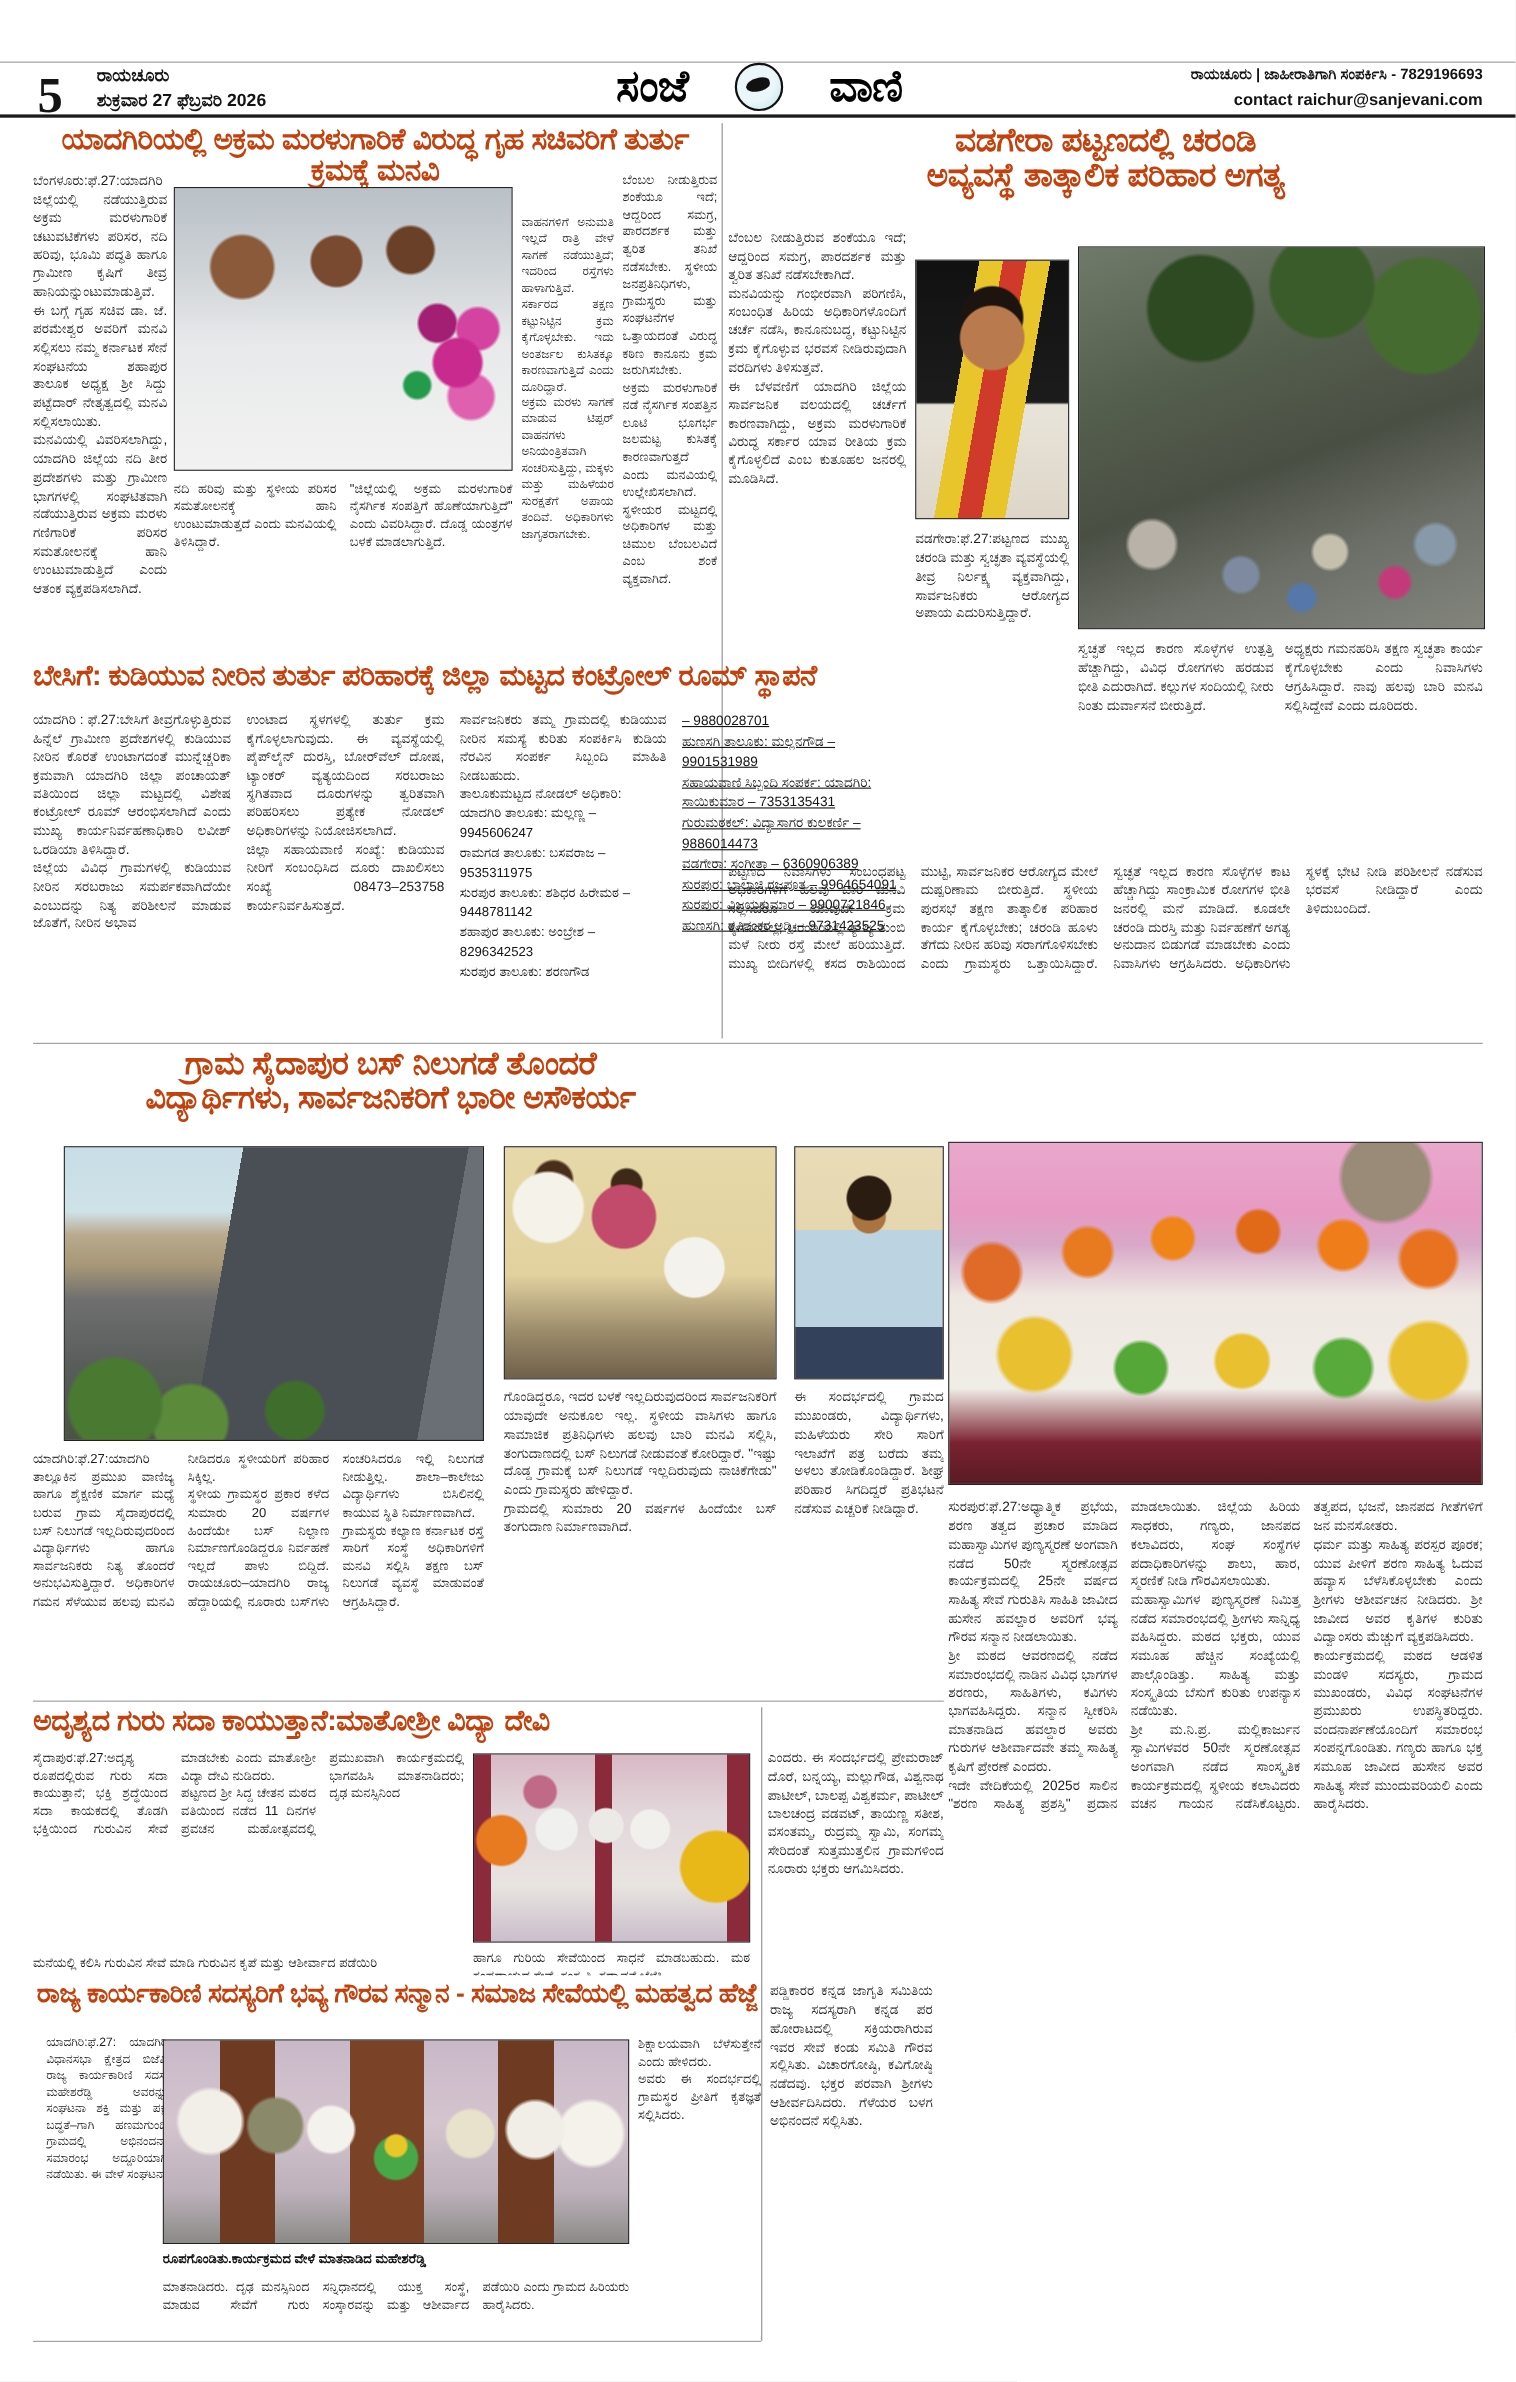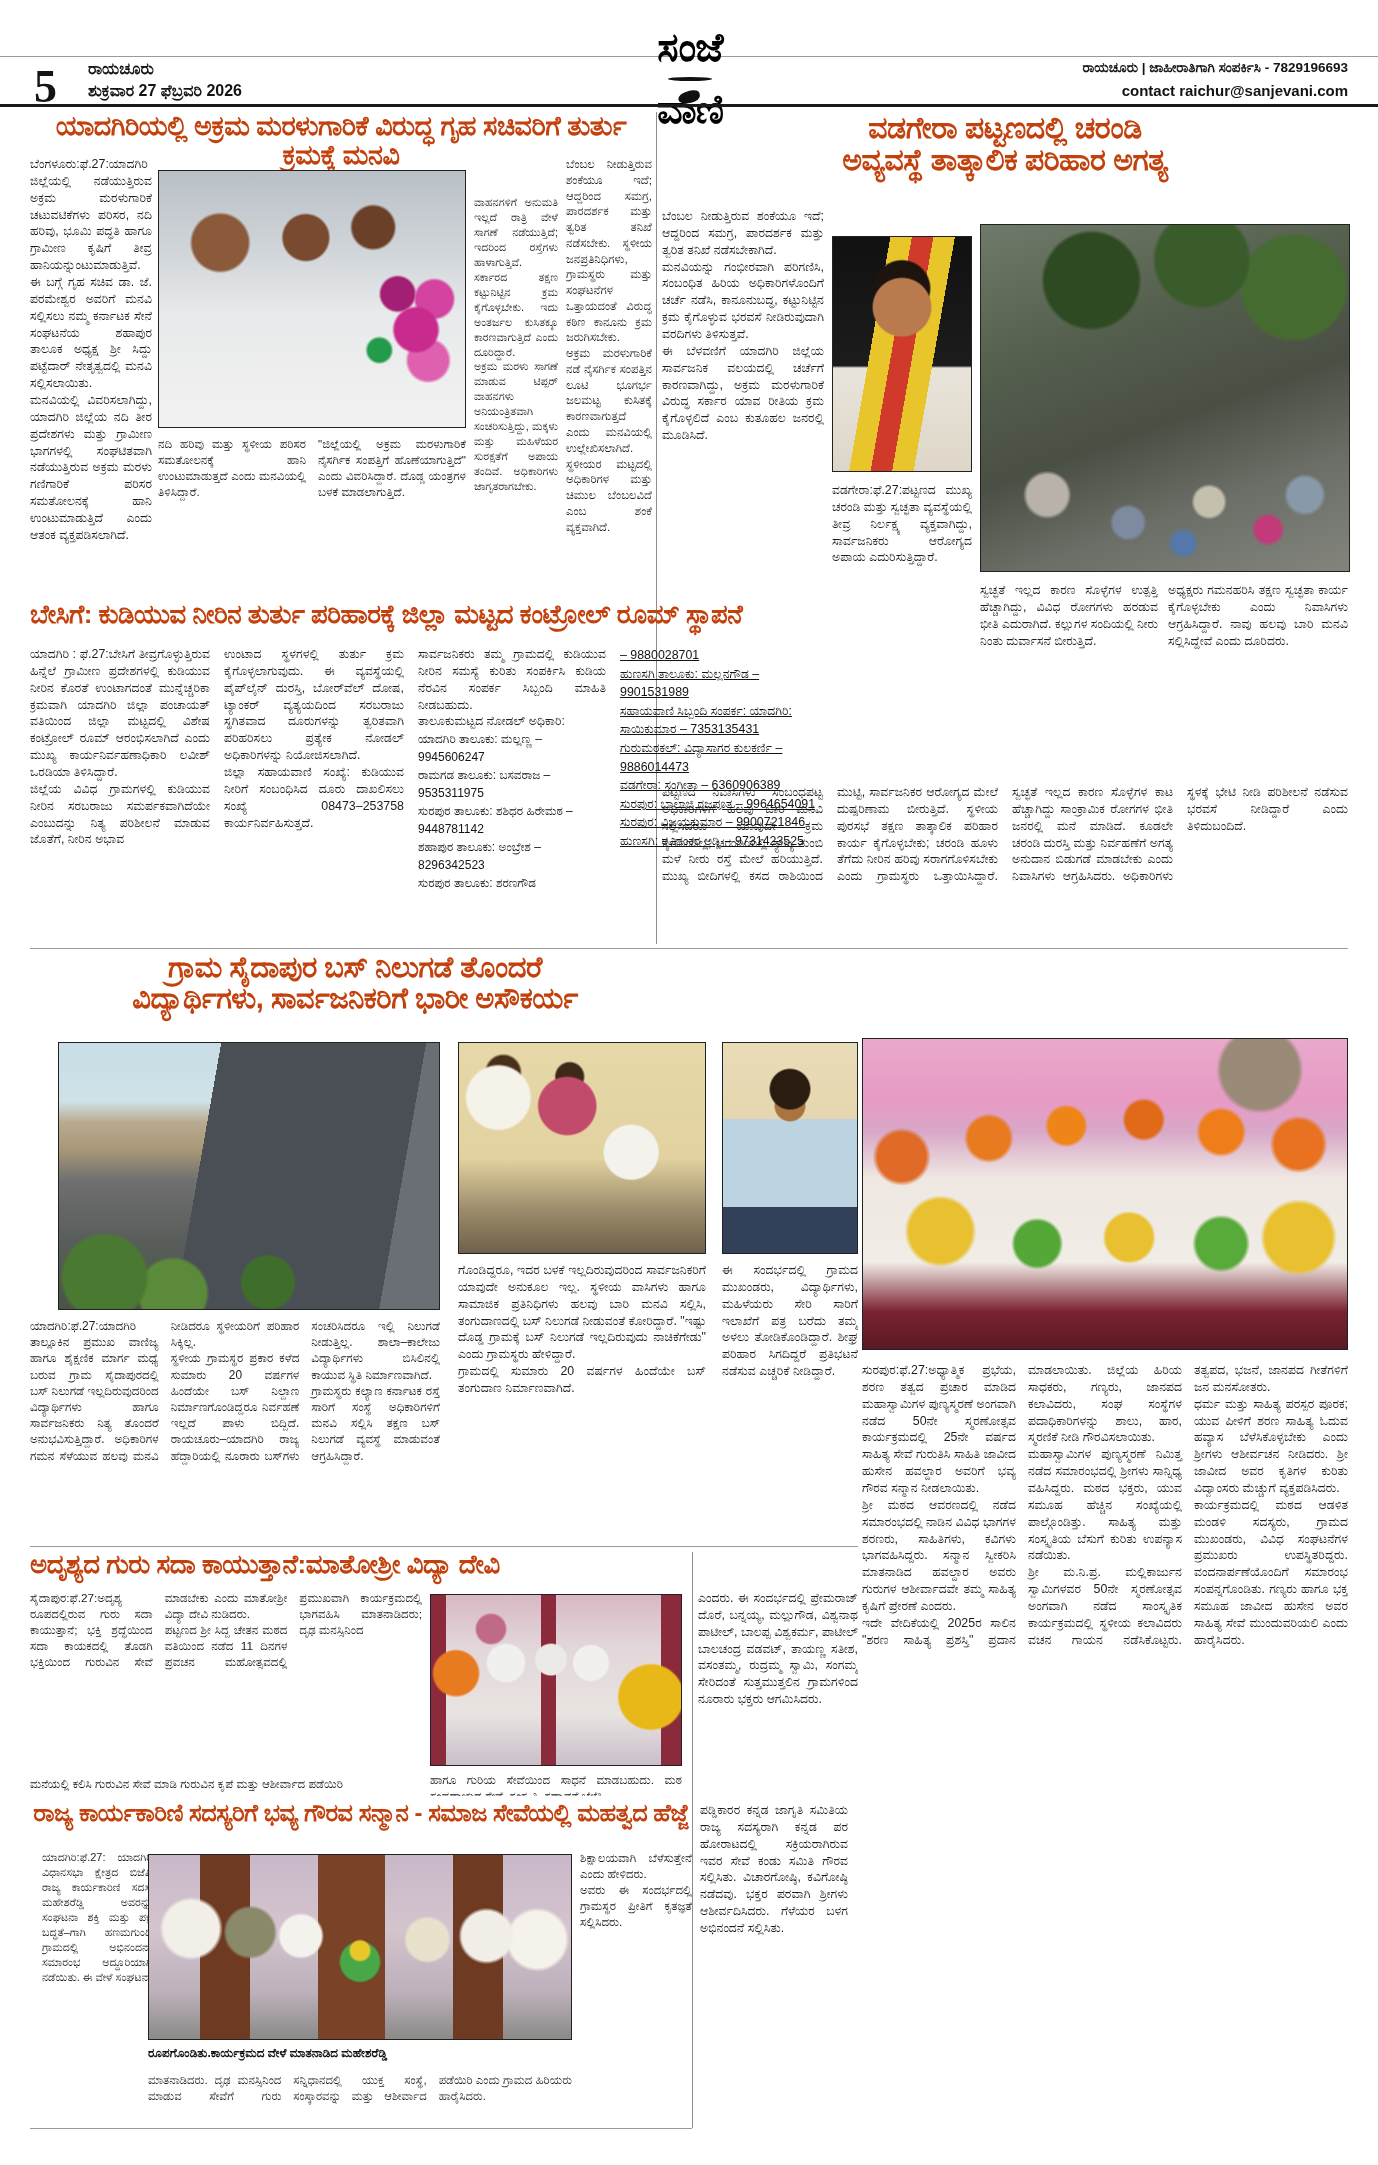--- a/index.html
+++ b/index.html
@@ -11,21 +11,21 @@
   .vline{position:absolute;width:1px;background:#8c8c8c;}
   .hl{font-weight:900;color:#c2410c;letter-spacing:-0.5px;line-height:1.08;white-space:pre-line;}
   .bt{font-size:12.4px;line-height:1.36;text-align:justify;color:#1c1c1c;white-space:pre-line;overflow:hidden;}
   .bt.small{font-size:11.8px;}
   .cols3{column-count:3;column-gap:12px;}
   .cols4{column-count:4;column-gap:14px;}
   .ph{position:absolute;overflow:hidden;border:1px solid #222;box-sizing:border-box;}
   .cap{font-size:12px;font-weight:700;color:#111;}
   .num-list{font-size:12.6px;line-height:1.5;font-weight:700;white-space:pre-line;}
   
-  .masthead-wrap{display:flex;align-items:center;justify-content:center;gap:6px;flex-direction:column;}
+  .masthead-wrap{display:flex;align-items:center;justify-content:space-between;gap:6px;}
   .masthead-txt{font-size:40px;font-weight:900;color:#000;letter-spacing:-1px;}
   .bird-circle{width:40px;height:40px;border-radius:50%;background:radial-gradient(circle at 35% 35%,#eaf6f9 55%,#bfe0ea);border:2px solid #111;position:relative;}
   .bird-circle::after{content:"";position:absolute;left:8px;top:12px;width:22px;height:12px;background:#111;border-radius:60% 40% 50% 50%;transform:rotate(-12deg);}
 </style>
 </head>
 <body>
 
 <div id="page">
 
   <div class="rule-gray" style="left:0;top:56px;width:1378px;height:1px;"></div>

